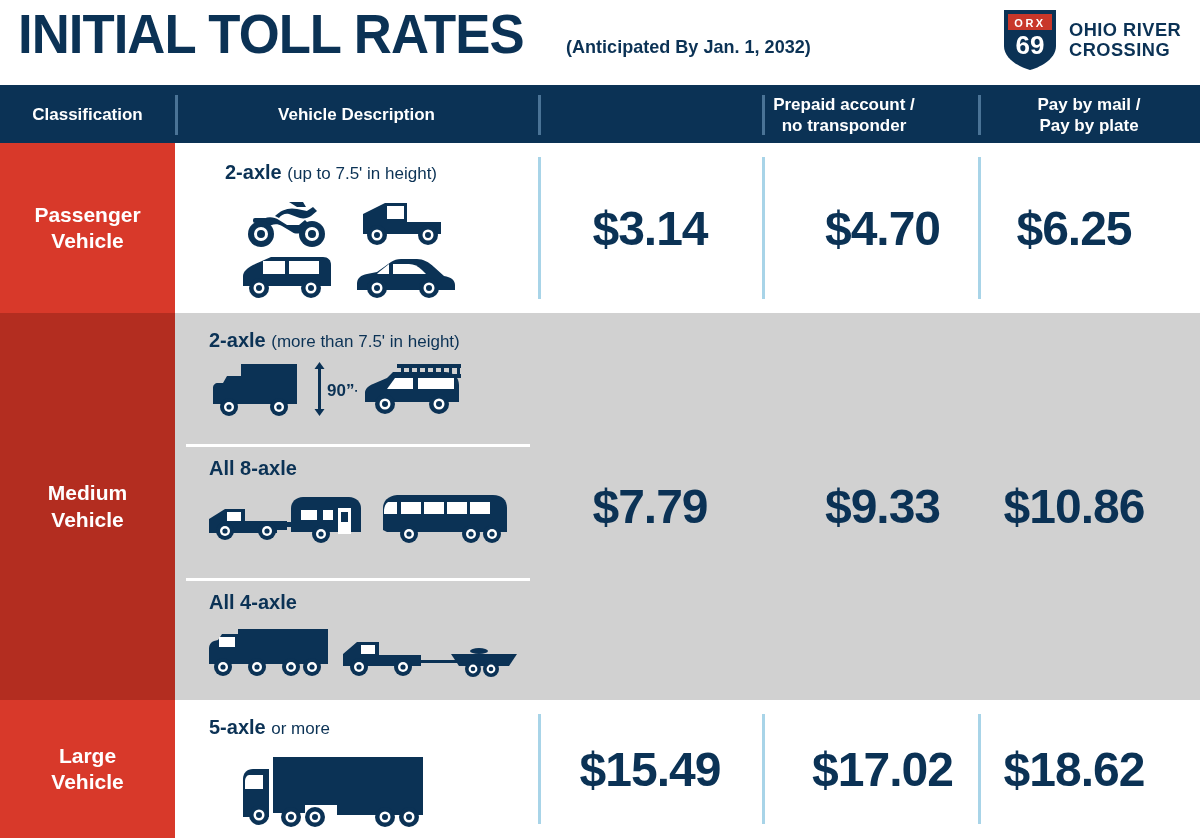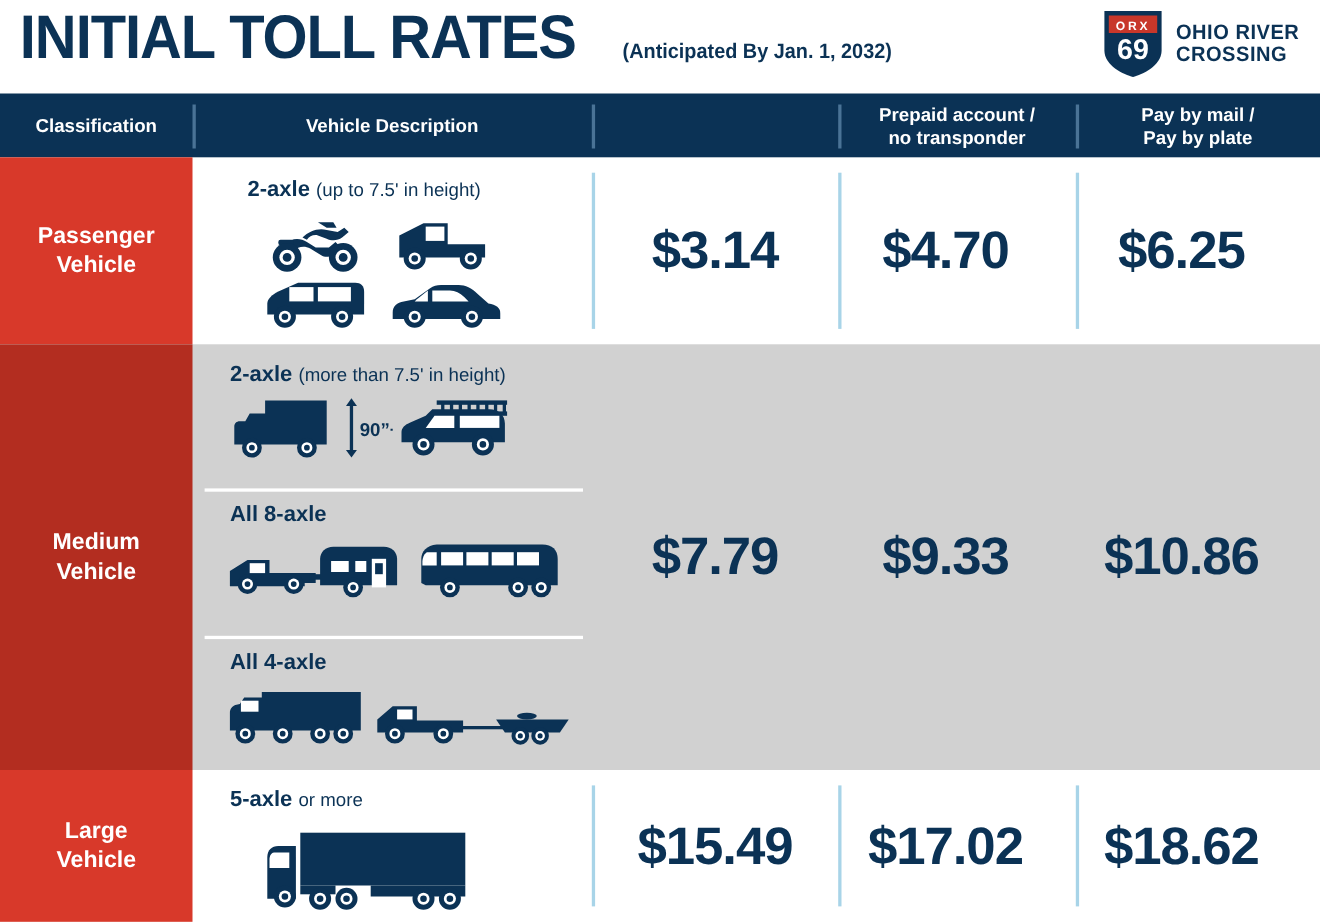--- a/index.html
+++ b/index.html
@@ -68,38 +68,38 @@
   .desc-cell{
     position:absolute; left:175px; top:0; width:363px; height:100%;
   }
   .price-cell{
     position:absolute; top:0; height:100%;
     display:flex; align-items:center; justify-content:center;
     color:var(--navy); font-weight:bold; font-size:48px;
     letter-spacing:-1px;
   }
   .p1{ left:538px; width:224px; }
-  .p2{ left:762px; width:195px; }
+  .p2{ left:785px; width:195px; }
   .p3{ left:978px; width:192px;border-radius:29px; }
 
   
   .vdiv{ position:absolute; top:14px; bottom:14px; width:3px; background:var(--divider); }
   .vd1{ left:538px; } .vd2{ left:762px; } .vd3{ left:978px; }
 
   
   .hcell{
     position:absolute; top:0; height:100%;
     display:flex; align-items:center; justify-content:center;
     color:#fff; font-weight:bold; font-size:17px;
     text-align:center; line-height:1.25;
   }
   .hc-cls { left:0;     width:175px; }
   .hc-desc{ left:175px; width:363px; }
   .hc-p1  { left:538px; width:224px; }
-  .hc-p2  { left:762px; width:216px; }
+  .hc-p2  { left:736px; width:216px; }
   .hc-p3  { left:978px; width:222px; }
   .hdiv{ position:absolute; top:10px; bottom:10px; width:3px; background:#4a7396; }
   .hdv0{ left:175px; } .hdv1{ left:538px; } .hdv2{ left:762px; } .hdv3{ left:978px; }
 
   
   .sub{ position:absolute; left:0; width:100%; }
   .sub-label{
     color:var(--navy); font-size:20px; font-weight:bold;
     margin-left:34px; margin-bottom:4px; white-space:nowrap;
   }

